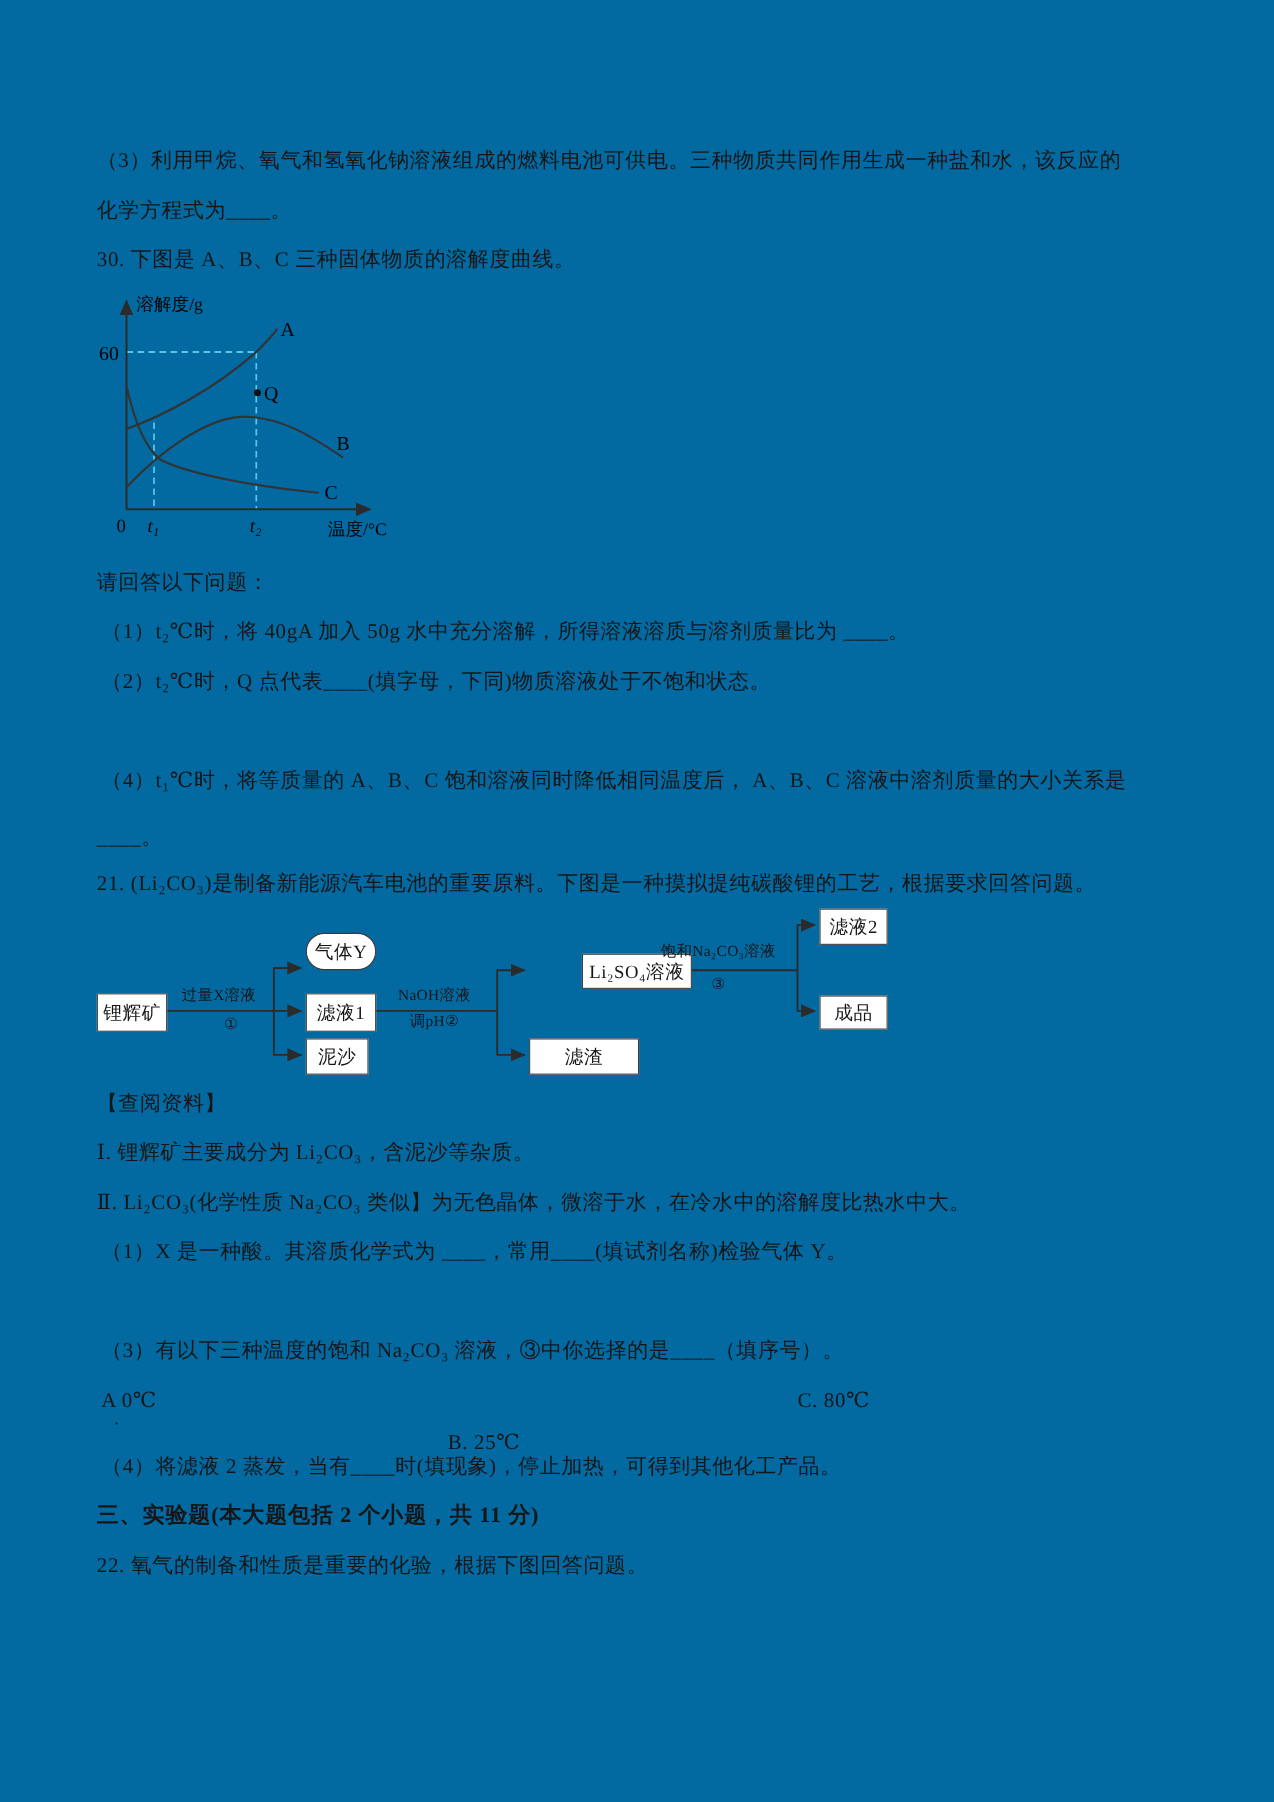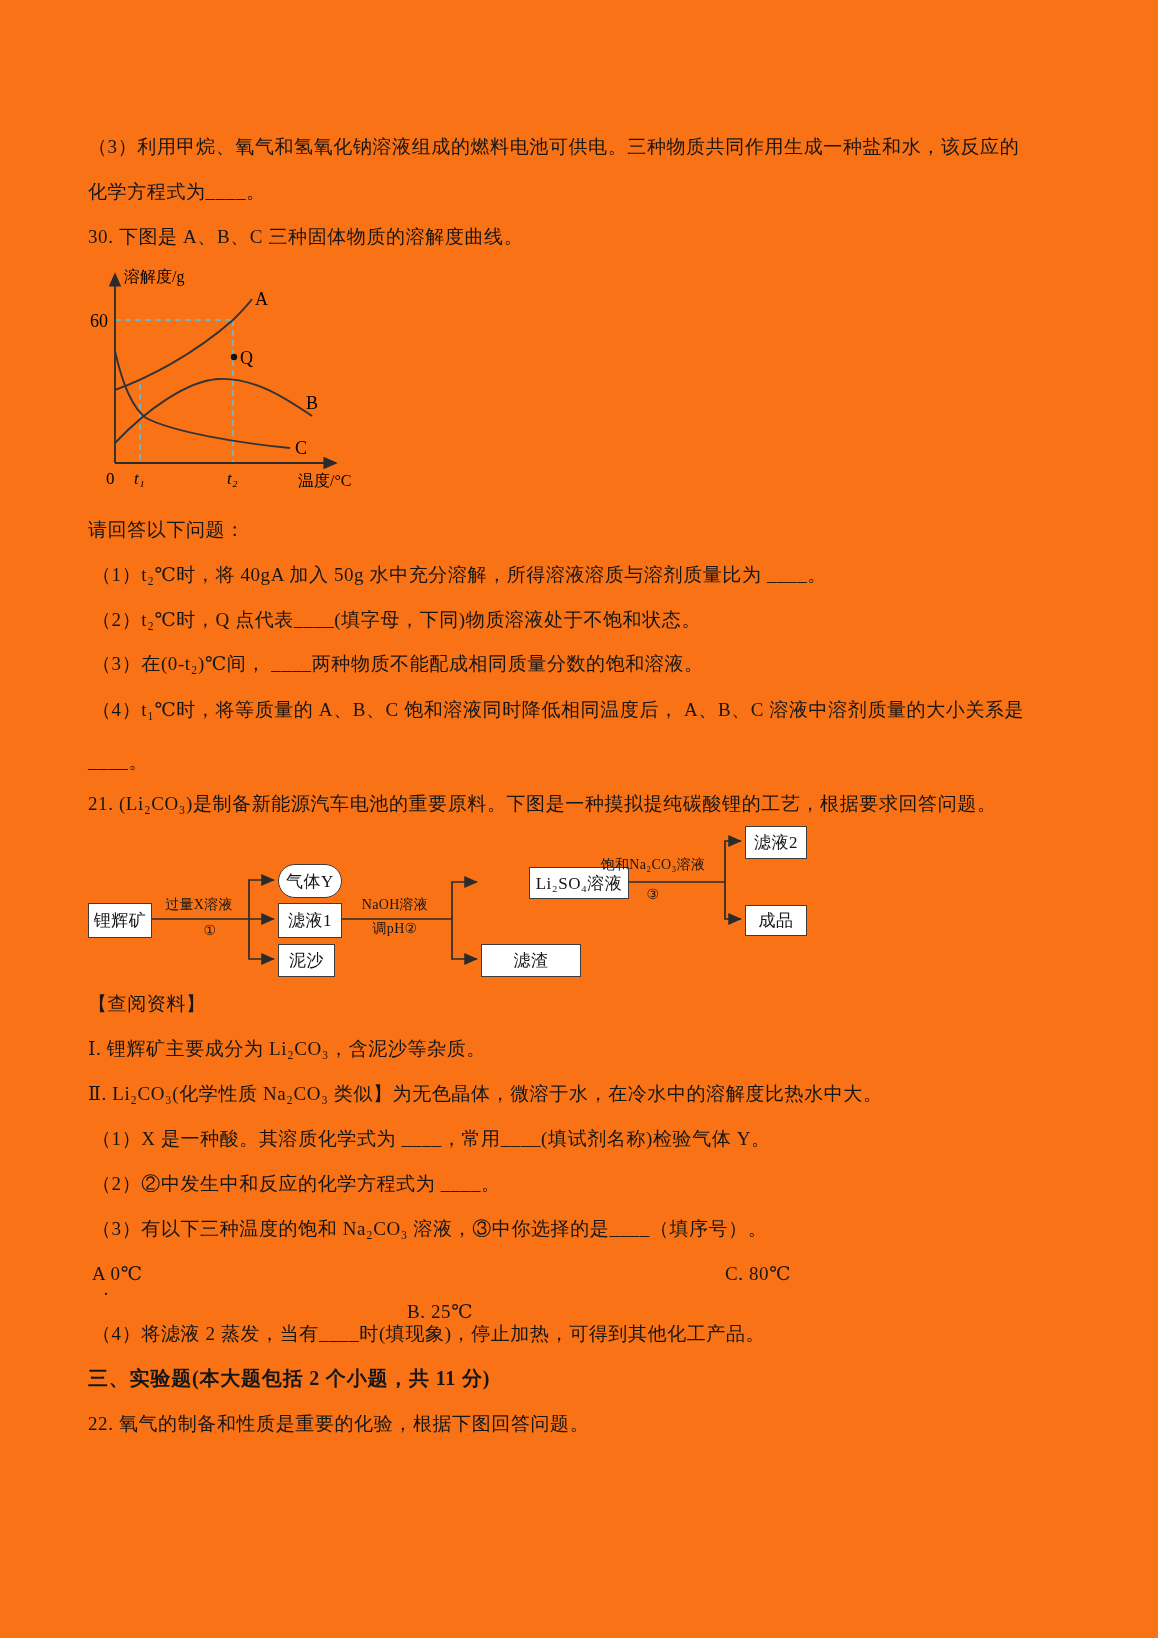--- a/index.html
+++ b/index.html
@@ -1,18 +1,18 @@
 <!DOCTYPE html>
 <html><head>
 <meta charset="utf-8">
 <style>
   html,body{margin:0;padding:0;background:#ffffff;}
   body{width:1158px;height:1638px;position:relative;overflow:hidden;
        font-family:"Liberation Serif","DejaVu Serif",serif;color:#161616;}
-  .page{position:absolute;left:0;top:0;width:1158px;height:1638px;background:#f97316;}
+  .page{position:absolute;left:0;top:0;width:1158px;height:1638px;background:#0369a1;}
   .tline{position:absolute;font-size:19px;line-height:24px;letter-spacing:0.6px;white-space:nowrap;}
   .bold{font-weight:bold;font-size:20px;letter-spacing:0.8px;}
   .chart-wrap{position:absolute;left:88px;top:260px;width:300px;height:232px;}
   .flow{position:absolute;left:0;top:818px;width:830px;height:165px;}
   .fsvg{position:absolute;left:0;top:0;width:830px;height:165px;}
   .fbox{position:absolute;border:1.5px solid #3c3c3c;background:#fff;display:flex;
         align-items:center;justify-content:center;font-size:17px;letter-spacing:0.5px;white-space:nowrap;}
   .flabel{position:absolute;font-size:14px;text-align:center;letter-spacing:0.3px;white-space:nowrap;}
   .dotmark{position:absolute;font-size:18px;}
   svg text{font-family:"Liberation Serif","DejaVu Serif",serif;}
@@ -62,21 +62,20 @@
       <text x="18" y="224" font-size="17">0</text>
       <text x="46" y="224" font-size="17" font-style="italic">t₁</text>
       <text x="139" y="224" font-size="17" font-style="italic">t₂</text>
       <text x="210" y="226" font-size="16">温度/°C</text>
     </svg>
   </div>
 
   <div class="tline" style="left:88px;top:518px;">请回答以下问题：</div>
   <div class="tline" style="left:92px;top:563px;">（1）t₂℃时，将 40gA 加入 50g 水中充分溶解，所得溶液溶质与溶剂质量比为 ____。</div>
   <div class="tline" style="left:92px;top:608px;">（2）t₂℃时，Q 点代表____(填字母，下同)物质溶液处于不饱和状态。</div>
-  <div class="tline" style="left:92px;top:652px;">（3）在(0-t₂)℃间， ____两种物质不能配成相同质量分数的饱和溶液。</div>
   <div class="tline" style="left:92px;top:698px;">（4）t₁℃时，将等质量的 A、B、C 饱和溶液同时降低相同温度后， A、B、C 溶液中溶剂质量的大小关系是</div>
   <div class="tline" style="left:88px;top:750px;">____。</div>
 
   <div class="tline" style="left:88px;top:792px;">21. (Li₂CO₃)是制备新能源汽车电池的重要原料。下图是一种摸拟提纯碳酸锂的工艺，根据要求回答问题。</div>
 
   <div class="flow">
     <svg class="fsvg" viewBox="0 0 830 165">
       <defs>
         <marker id="farr" markerWidth="9" markerHeight="7" refX="7.5" refY="3.5" orient="auto">
           <path d="M0,0 L8,3.5 L0,7 Z" fill="#2b2b2b"></path>
@@ -88,41 +87,40 @@
         <path d="M249,101 L249,141 L274,141" marker-end="url(#farr)"></path>
         <path d="M340,101 L452,101"></path>
         <path d="M452,101 L452,64 L477,64" marker-end="url(#farr)"></path>
         <path d="M452,101 L452,141 L477,141" marker-end="url(#farr)"></path>
         <path d="M579,64 L725,64"></path>
         <path d="M725,64 L725,23 L741,23" marker-end="url(#farr)"></path>
         <path d="M725,64 L725,101 L741,101" marker-end="url(#farr)"></path>
       </g>
     </svg>
     <div class="fbox" style="left:88px;top:85px;width:62px;height:33px;">锂辉矿</div>
-    <div class="fbox" style="left:278px;top:46px;width:62px;height:32px;border-radius:17px;">气体Y</div>
+    <div class="fbox" style="left:278px;top:30px;width:62px;height:32px;border-radius:17px;">气体Y</div>
     <div class="fbox" style="left:278px;top:85px;width:62px;height:33px;">滤液1</div>
     <div class="fbox" style="left:278px;top:126px;width:55px;height:31px;">泥沙</div>
     <div class="fbox" style="left:481px;top:49px;width:98px;height:30px;margin-left:48px;">Li₂SO₄溶液</div>
     <div class="fbox" style="left:481px;top:126px;width:98px;height:31px;">滤渣</div>
     <div class="fbox" style="left:745px;top:8px;width:60px;height:31px;">滤液2</div>
     <div class="fbox" style="left:745px;top:87px;width:60px;height:29px;">成品</div>
     <div class="flabel" style="left:148px;top:78px;width:102px;">过量X溶液</div>
     <div class="flabel" style="left:195px;top:104px;width:30px;">①</div>
     <div class="flabel" style="left:342px;top:78px;width:106px;">NaOH溶液</div>
     <div class="flabel" style="left:342px;top:102px;width:106px;">调pH②</div>
     <div class="flabel" style="left:578px;top:38px;width:150px;">饱和Na₂CO₃溶液</div>
     <div class="flabel" style="left:638px;top:68px;width:30px;">③</div>
   </div>
 
   <div class="tline" style="left:88px;top:992px;">【查阅资料】</div>
   <div class="tline" style="left:88px;top:1037px;">Ⅰ. 锂辉矿主要成分为 Li₂CO₃，含泥沙等杂质。</div>
   <div class="tline" style="left:88px;top:1082px;">Ⅱ. Li₂CO₃(化学性质 Na₂CO₃ 类似】为无色晶体，微溶于水，在冷水中的溶解度比热水中大。</div>
 
   <div class="tline" style="left:92px;top:1127px;">（1）X 是一种酸。其溶质化学式为 ____，常用____(填试剂名称)检验气体 Y。</div>
-  <div class="tline" style="left:92px;top:1172px;">（2）②中发生中和反应的化学方程式为 ____。</div>
   <div class="tline" style="left:92px;top:1217px;">（3）有以下三种温度的饱和 Na₂CO₃ 溶液，③中你选择的是____（填序号）。</div>
 
   <div class="tline" style="left:92px;top:1262px;">A  0℃</div>
   <div class="tline" style="left:407px;top:1300px;">B. 25℃</div>
   <div class="tline" style="left:725px;top:1262px;">C. 80℃</div>
   <div class="dotmark" style="left:103px;top:1284px;">·</div>
 
   <div class="tline" style="left:92px;top:1322px;">（4）将滤液 2 蒸发，当有____时(填现象)，停止加热，可得到其他化工产品。</div>
 
   <div class="tline bold" style="left:88px;top:1366px;">三、实验题(本大题包括 2 个小题，共 11 分)</div>

